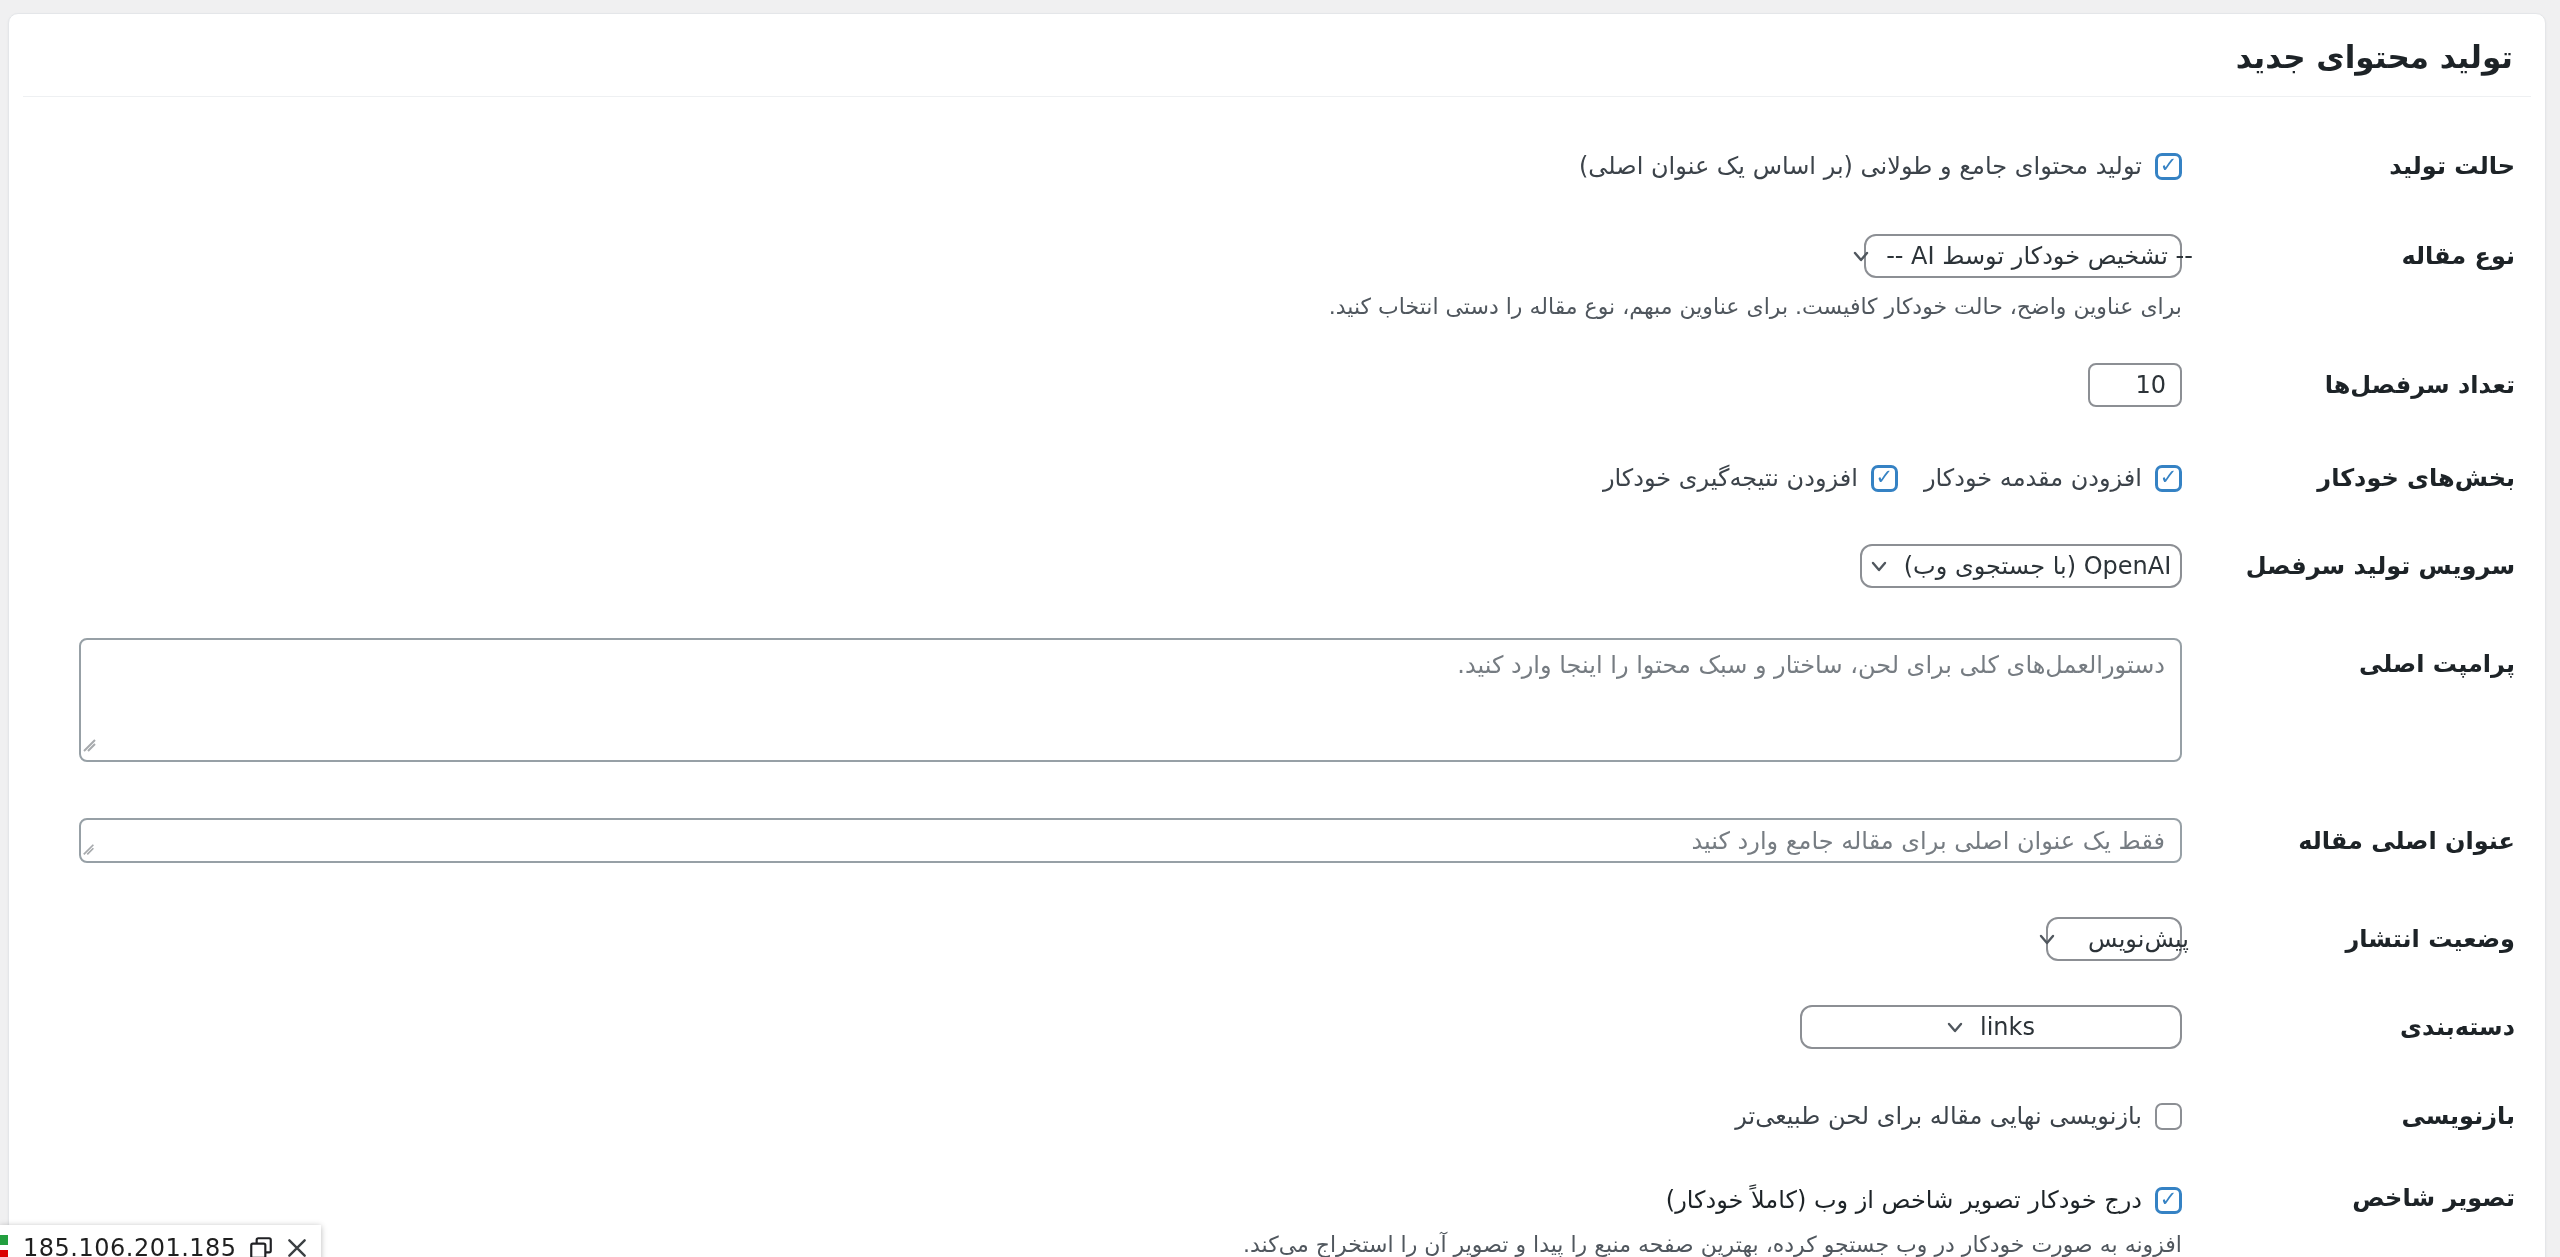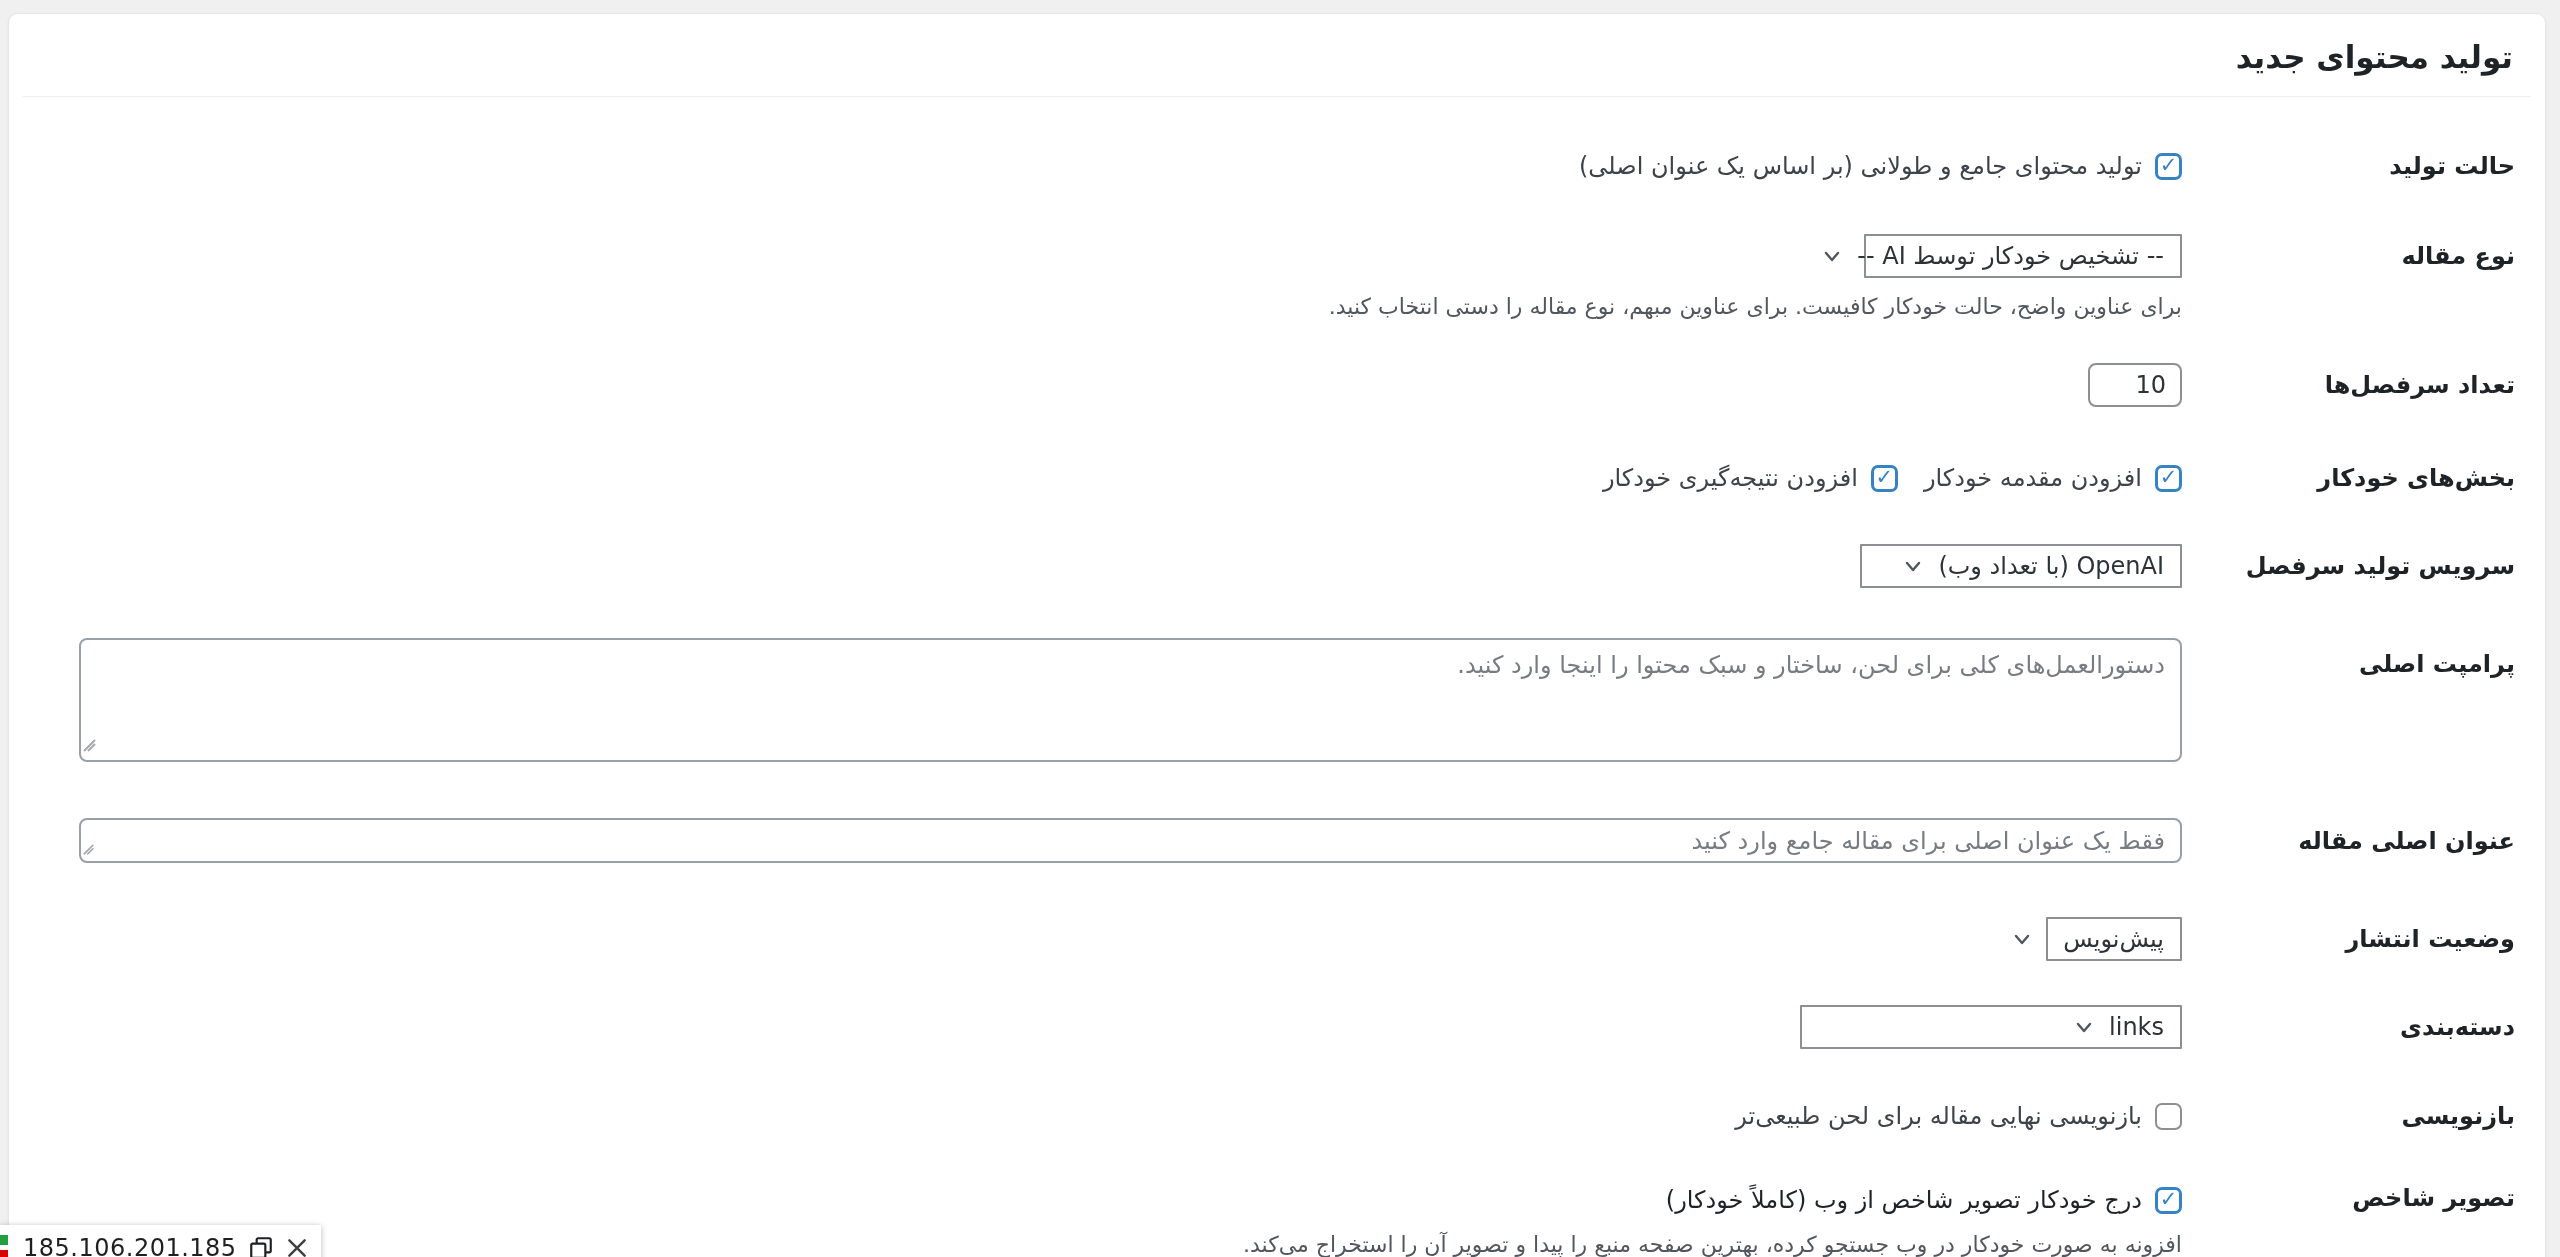--- a/index.html
+++ b/index.html
@@ -40,22 +40,22 @@
   }
   .checkbox .check{color:#3582c4;font-size:21px;font-weight:700;line-height:1;margin-top:-1px;}
   .checkbox.unchecked{border:2.5px solid #8c8f94;}
   .cb-text{font-size:24px;color:#3c434a;margin-right:13px;line-height:30px;}
   .cb-text.bold{font-weight:400;color:#1d2327;}
   .cb-gap{margin-right:26px;}
 
   
   .select{
     height:44px;box-sizing:border-box;flex:none;
-    border:2px solid #8c8f94;border-radius:1px;background:#fff;
-    display:flex;align-items:center;justify-content:flex-start;
+    border:2px solid #8c8f94;border-radius:12px;background:#fff;
+    display:flex;align-items:center;justify-content:center;
     padding:0 16px 0 13px;cursor:pointer;
   }
   .select .sel-value{font-size:24px;color:#2c3338;white-space:nowrap;}
   .select .chev{display:flex;align-items:center;margin-right:14px;}
   .w-ai{width:318px;}
   .w-openai{width:322px;}
   .w-status{width:136px;gap:16px;}
   .w-cat{width:382px;}
 
   
@@ -161,21 +161,21 @@
             <span class="check">✓</span>
           </span>
         <span class="cb-text">افزودن نتیجه‌گیری خودکار</span>
       </div>
     </div>
 
     <div class="row mb-r5">
       <div class="th">سرویس تولید سرفصل</div>
       <div class="field">
         <div class="select w-openai">
-          <span class="sel-value">OpenAI (با تعداد وب)</span>
+          <span class="sel-value">OpenAI (با جستجوی وب)</span>
           <span class="chev">
             <svg width="22" height="22" viewBox="0 0 22 22">
                 <polyline points="5,8 11,15 17,8" fill="none" stroke="#50575e" stroke-width="2.4" stroke-linecap="round" stroke-linejoin="round"></polyline>
               </svg>
           </span>
         </div>
       </div>
     </div>
 
     <div class="row top mb-r6" style="align-items:flex-start;">

